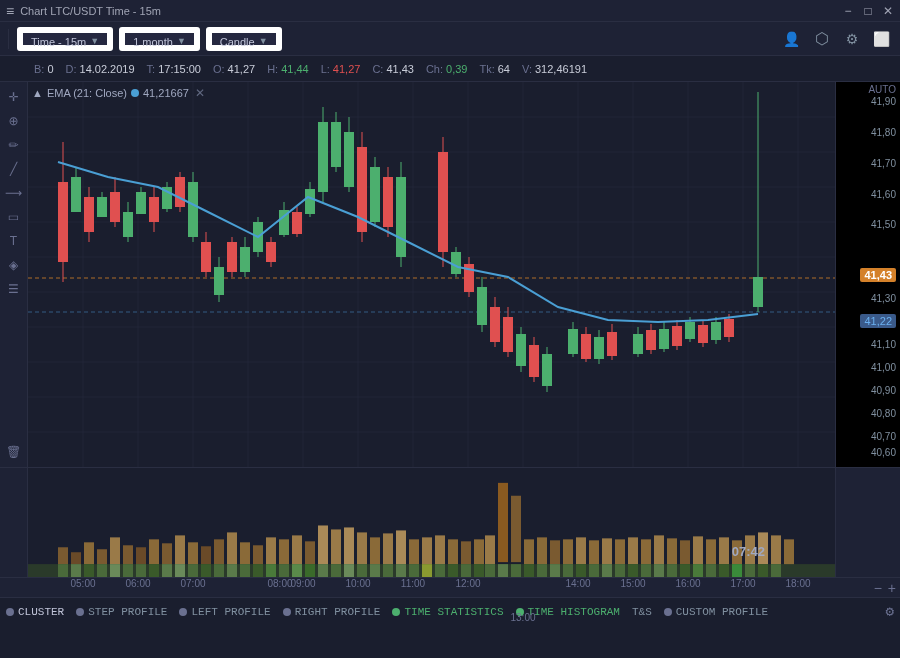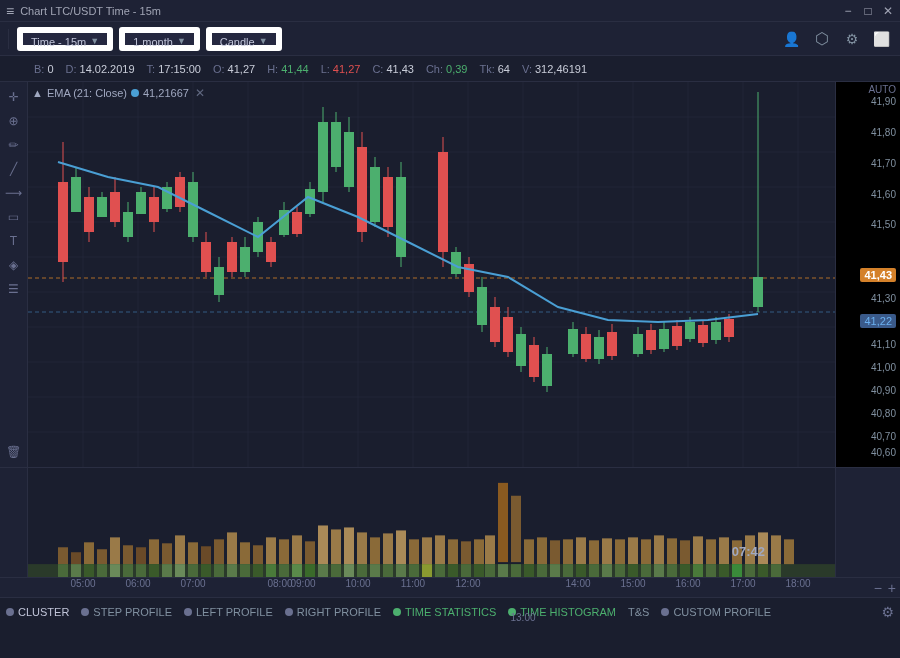--- a/index.html
+++ b/index.html
@@ -259,20 +259,21 @@
 
     
     #bottom-controls {
       height: 28px;
       background: #1a1e2e;
       display: flex;
       align-items: center;
       padding: 0 6px;
       gap: 12px;
       border-top: 1px solid #2a2e42;
+      font-family: Liberation Mono, monospace;
     }
     .bottom-item {
       display: flex;
       align-items: center;
       gap: 4px;
       font-size: 11px;
       color: #8090a0;
       cursor: pointer;
     }
     .bottom-item .dot {

